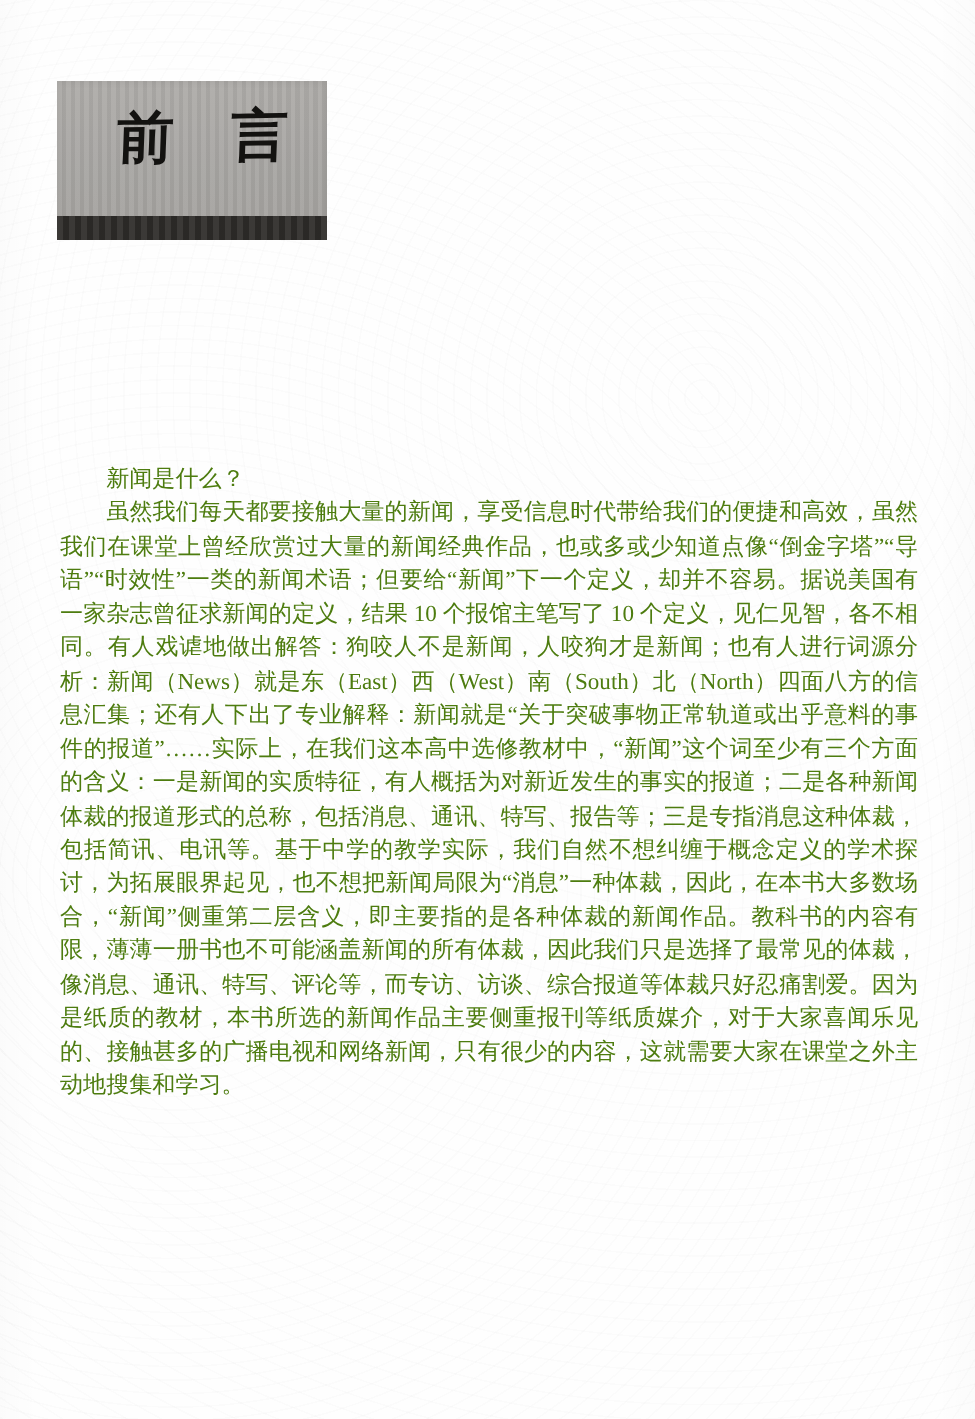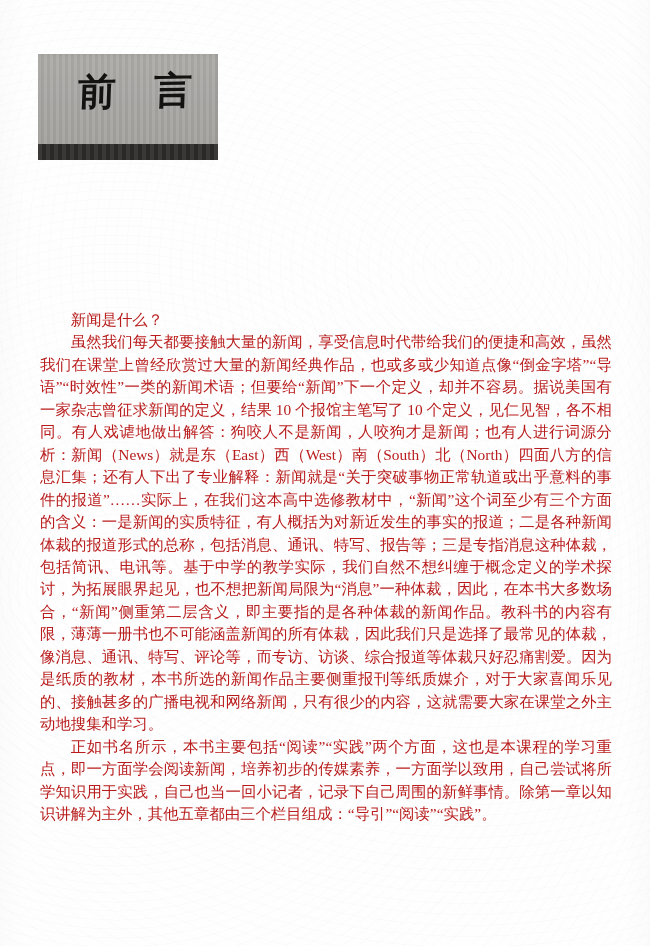--- a/index.html
+++ b/index.html
@@ -59,21 +59,21 @@
       repeating-linear-gradient(90deg, rgba(255,255,255,0.06) 0 4px, rgba(0,0,0,0.10) 4px 8px),
       #2f2d2a;
   }
   .content {
     position: absolute;
     left: 40px;
     top: 309px;
     width: 572px;
     font-size: 15.4px;
     line-height: 22.45px;
-    color: #b91c1c;
+    color: #4d7c0f;
     text-align: justify;
   }
   .content p {
     margin: 0;
     text-indent: 2em;
     word-break: break-all;
   }
 </style>
 </head>
 <body>
@@ -82,15 +82,14 @@
   <div class="paper-texture"></div>
 
   <div class="title-block">
     <div class="title-text">前　言</div>
     <div class="title-strip"></div>
   </div>
 
   <div class="content">
     <p>新闻是什么？</p>
     <p>虽然我们每天都要接触大量的新闻，享受信息时代带给我们的便捷和高效，虽然我们在课堂上曾经欣赏过大量的新闻经典作品，也或多或少知道点像“倒金字塔”“导语”“时效性”一类的新闻术语；但要给“新闻”下一个定义，却并不容易。据说美国有一家杂志曾征求新闻的定义，结果 10 个报馆主笔写了 10 个定义，见仁见智，各不相同。有人戏谑地做出解答：狗咬人不是新闻，人咬狗才是新闻；也有人进行词源分析：新闻（News）就是东（East）西（West）南（South）北（North）四面八方的信息汇集；还有人下出了专业解释：新闻就是“关于突破事物正常轨道或出乎意料的事件的报道”……实际上，在我们这本高中选修教材中，“新闻”这个词至少有三个方面的含义：一是新闻的实质特征，有人概括为对新近发生的事实的报道；二是各种新闻体裁的报道形式的总称，包括消息、通讯、特写、报告等；三是专指消息这种体裁，包括简讯、电讯等。基于中学的教学实际，我们自然不想纠缠于概念定义的学术探讨，为拓展眼界起见，也不想把新闻局限为“消息”一种体裁，因此，在本书大多数场合，“新闻”侧重第二层含义，即主要指的是各种体裁的新闻作品。教科书的内容有限，薄薄一册书也不可能涵盖新闻的所有体裁，因此我们只是选择了最常见的体裁，像消息、通讯、特写、评论等，而专访、访谈、综合报道等体裁只好忍痛割爱。因为是纸质的教材，本书所选的新闻作品主要侧重报刊等纸质媒介，对于大家喜闻乐见的、接触甚多的广播电视和网络新闻，只有很少的内容，这就需要大家在课堂之外主动地搜集和学习。</p>
-    <p>正如书名所示，本书主要包括“阅读”“实践”两个方面，这也是本课程的学习重点，即一方面学会阅读新闻，培养初步的传媒素养，一方面学以致用，自己尝试将所学知识用于实践，自己也当一回小记者，记录下自己周围的新鲜事情。除第一章以知识讲解为主外，其他五章都由三个栏目组成：“导引”“阅读”“实践”。</p>
   </div>
 </div>
 
 </body></html>

